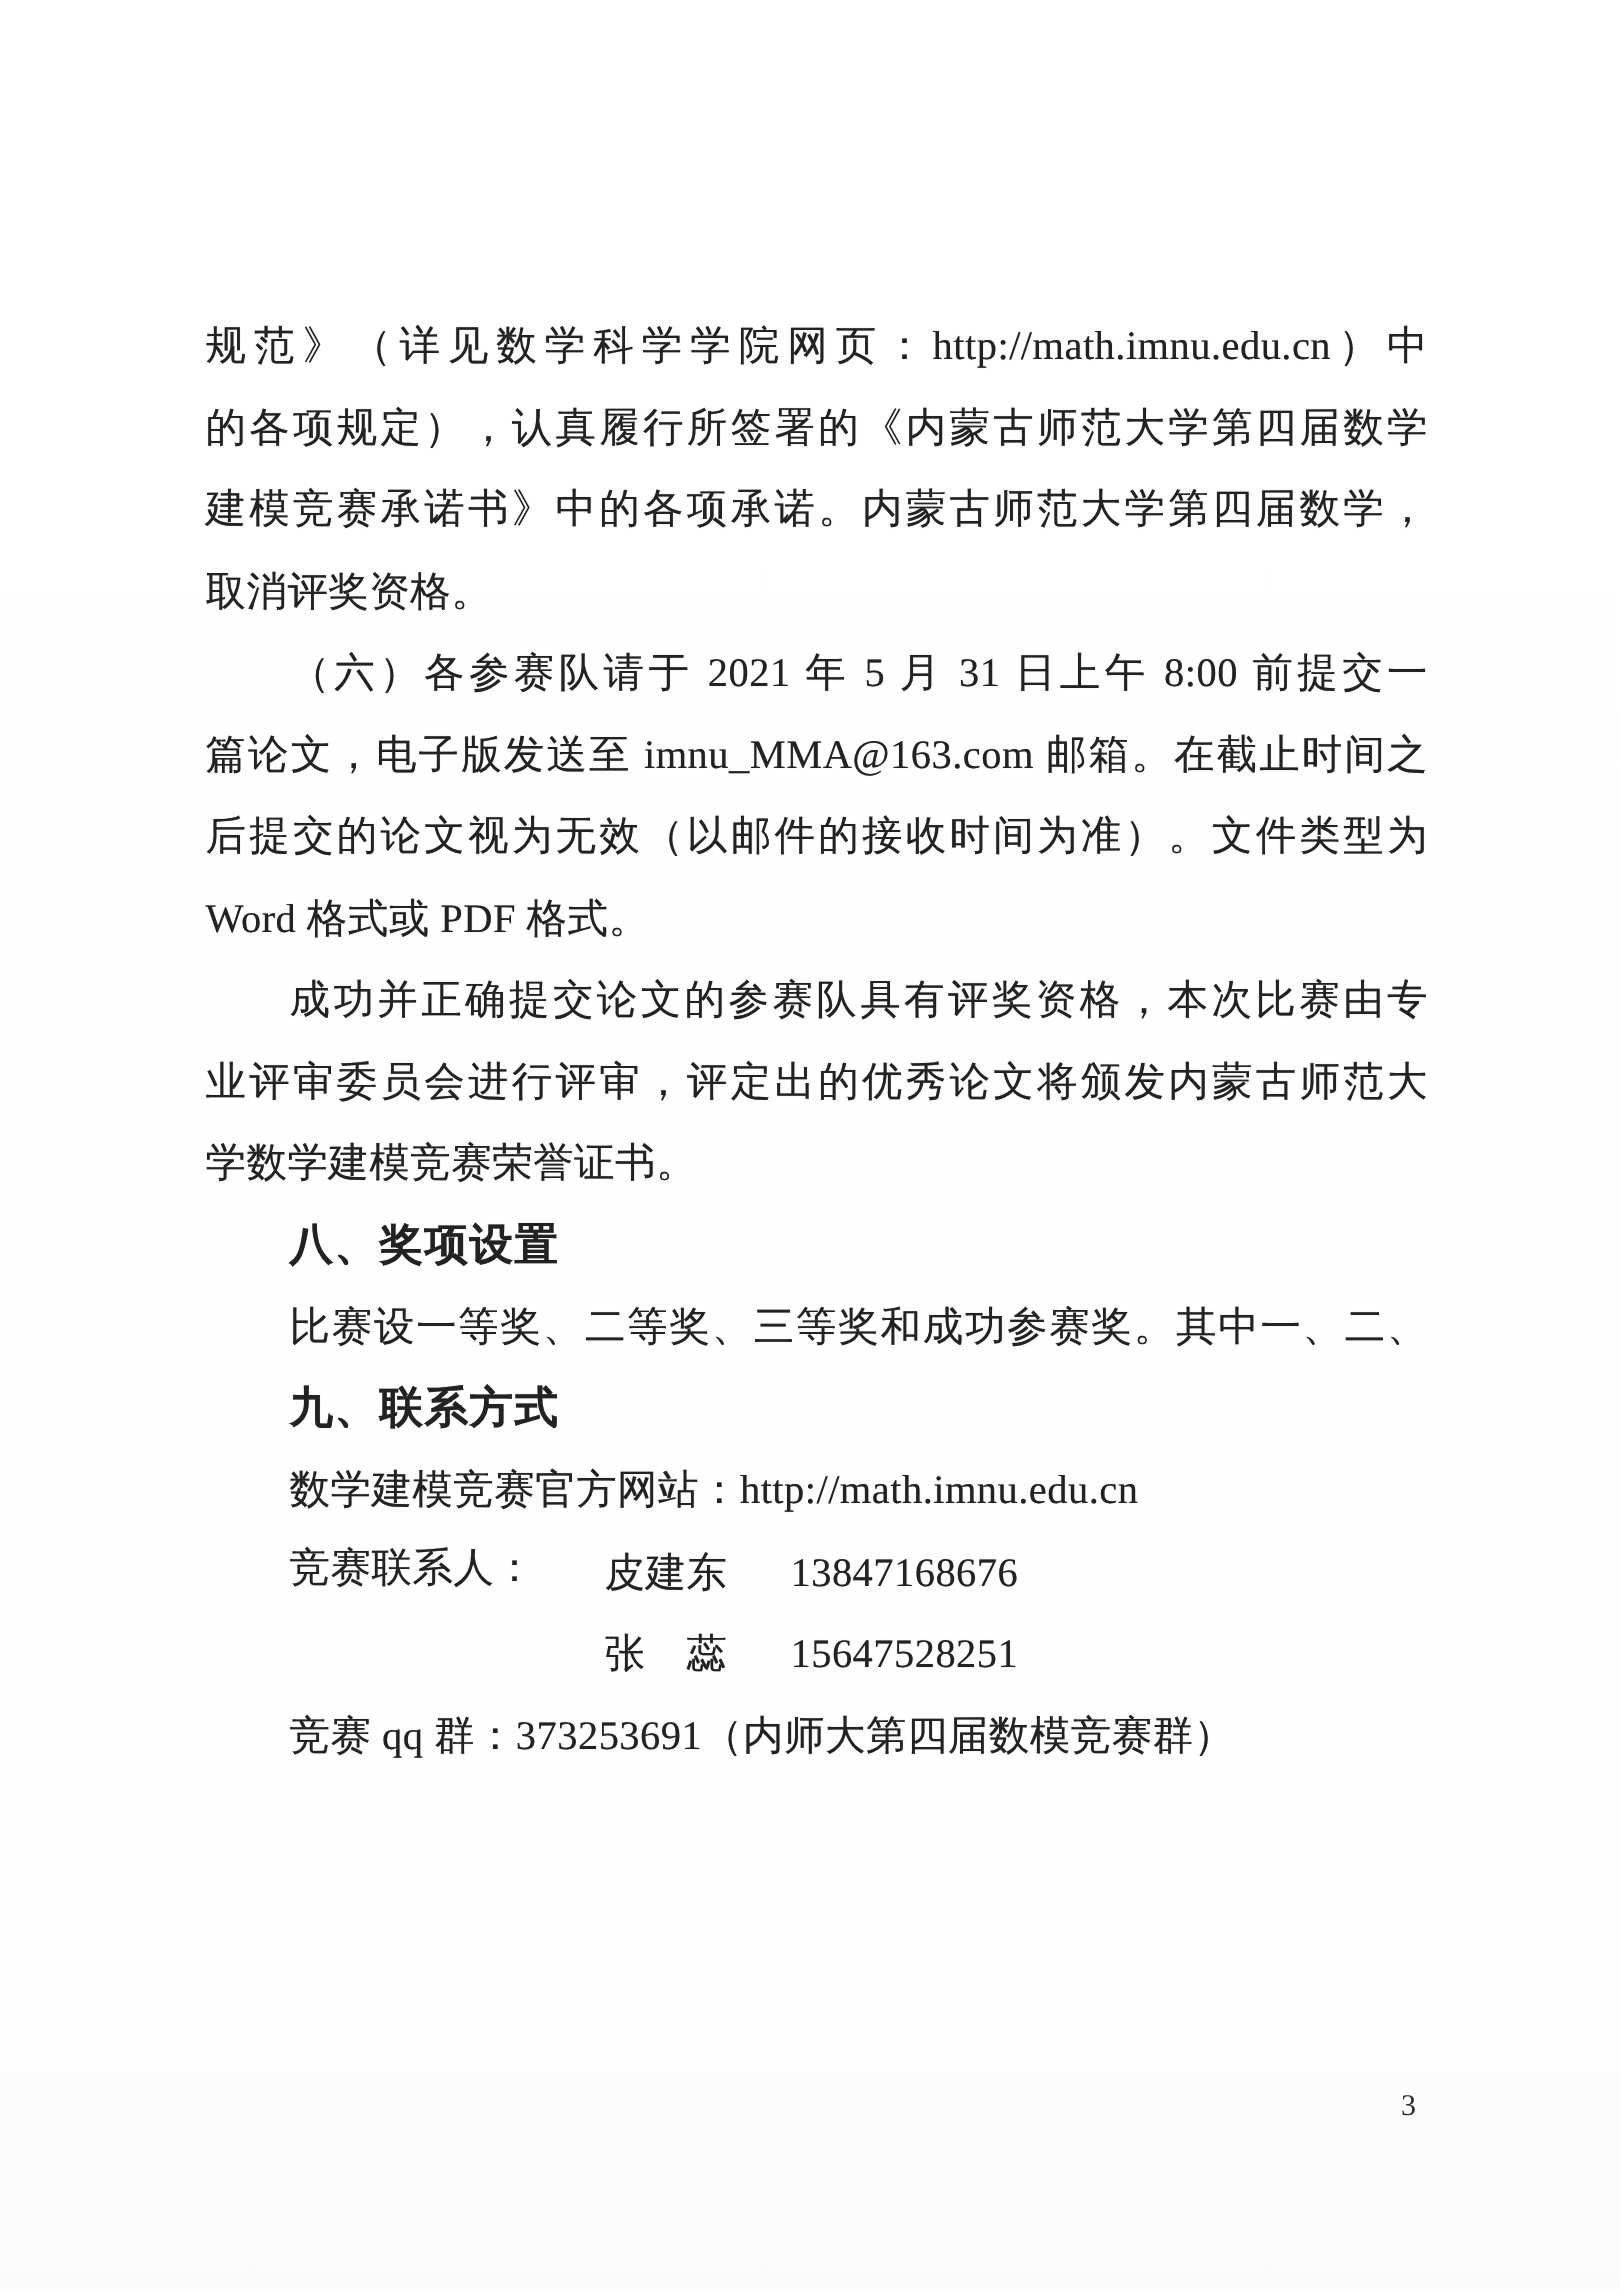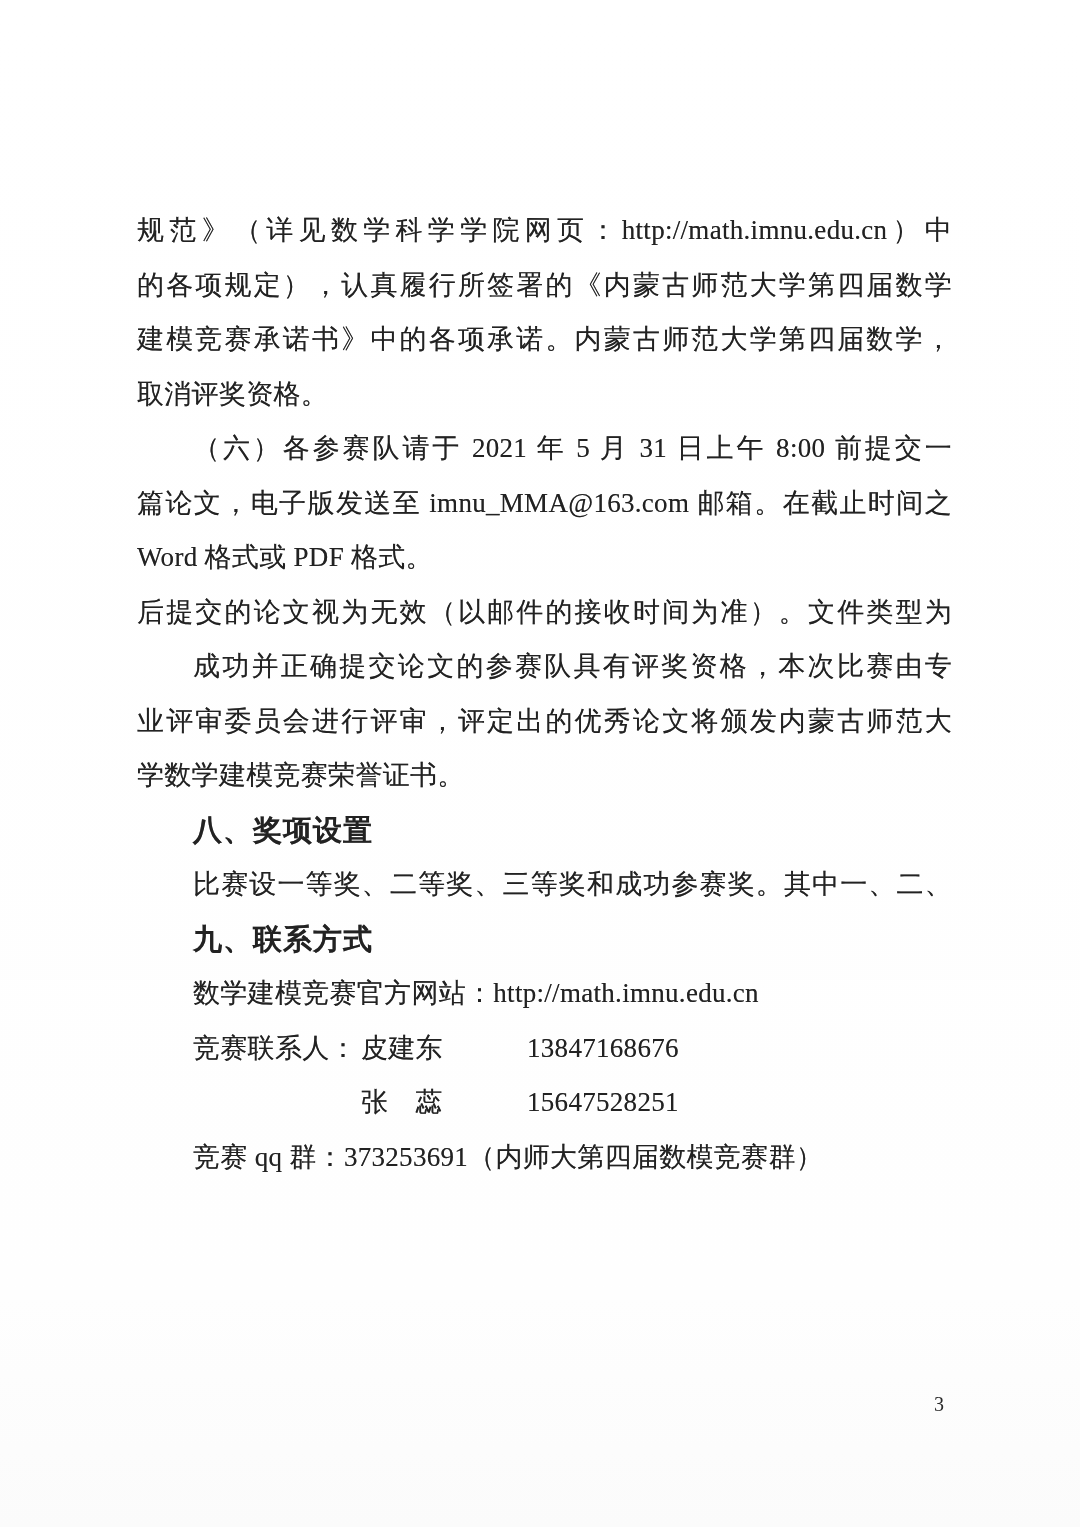--- a/index.html
+++ b/index.html
@@ -36,22 +36,22 @@
     text-align-last: justify;
   }
   .indent { padding-left: 56px; }
   .heading {
     font-family: "Liberation Sans", "DejaVu Sans", sans-serif;
     font-weight: 700;
     font-size: 29px;
     letter-spacing: 1px;
   }
   .contact-line { display: flex; height: 54.5px; }
-  .c-label { width: 168px; flex: 0 0 auto; }
-  .c-name  { width: 166px; flex: 0 0 auto; }
+  .c-label { width: 168px; flex: 0 0 auto; font-family: Liberation Mono, monospace; }
+  .c-name  { width: 166px; flex: 0 0 auto; text-align: center; }
   .c-phone { flex: 0 0 auto; }
   .page-number {
     position: absolute;
     left: 924px; top: 1390px;
     width: 30px;
     text-align: center;
     font-size: 20px;
     line-height: 28px;
     color: #2a2a2a;
   }
@@ -62,22 +62,22 @@
 <div class="page">
   <div class="text-block">
 
     <div class="line j">规范》（详见数学科学学院网页：http://math.imnu.edu.cn）中</div>
     <div class="line j">的各项规定），认真履行所签署的《内蒙古师范大学第四届数学</div>
     <div class="line j">建模竞赛承诺书》中的各项承诺。内蒙古师范大学第四届数学，</div>
     <div class="line">取消评奖资格。</div>
 
     <div class="line j indent">（六）各参赛队请于 2021 年 5 月 31 日上午 8:00 前提交一</div>
     <div class="line j">篇论文，电子版发送至 imnu_MMA@163.com 邮箱。在截止时间之</div>
+    <div class="line j">后提交的论文视为无效（以邮件的接收时间为准）。文件类型为</div>
     <div class="line">Word 格式或 PDF 格式。</div>
-    <div class="line j">后提交的论文视为无效（以邮件的接收时间为准）。文件类型为</div>
 
     <div class="line j indent">成功并正确提交论文的参赛队具有评奖资格，本次比赛由专</div>
     <div class="line j">业评审委员会进行评审，评定出的优秀论文将颁发内蒙古师范大</div>
     <div class="line">学数学建模竞赛荣誉证书。</div>
 
     <div class="line heading indent">八、奖项设置</div>
     <div class="line j indent">比赛设一等奖、二等奖、三等奖和成功参赛奖。其中一、二、</div>
 
     <div class="line heading indent">九、联系方式</div>
     <div class="line indent">数学建模竞赛官方网站：http://math.imnu.edu.cn</div>

